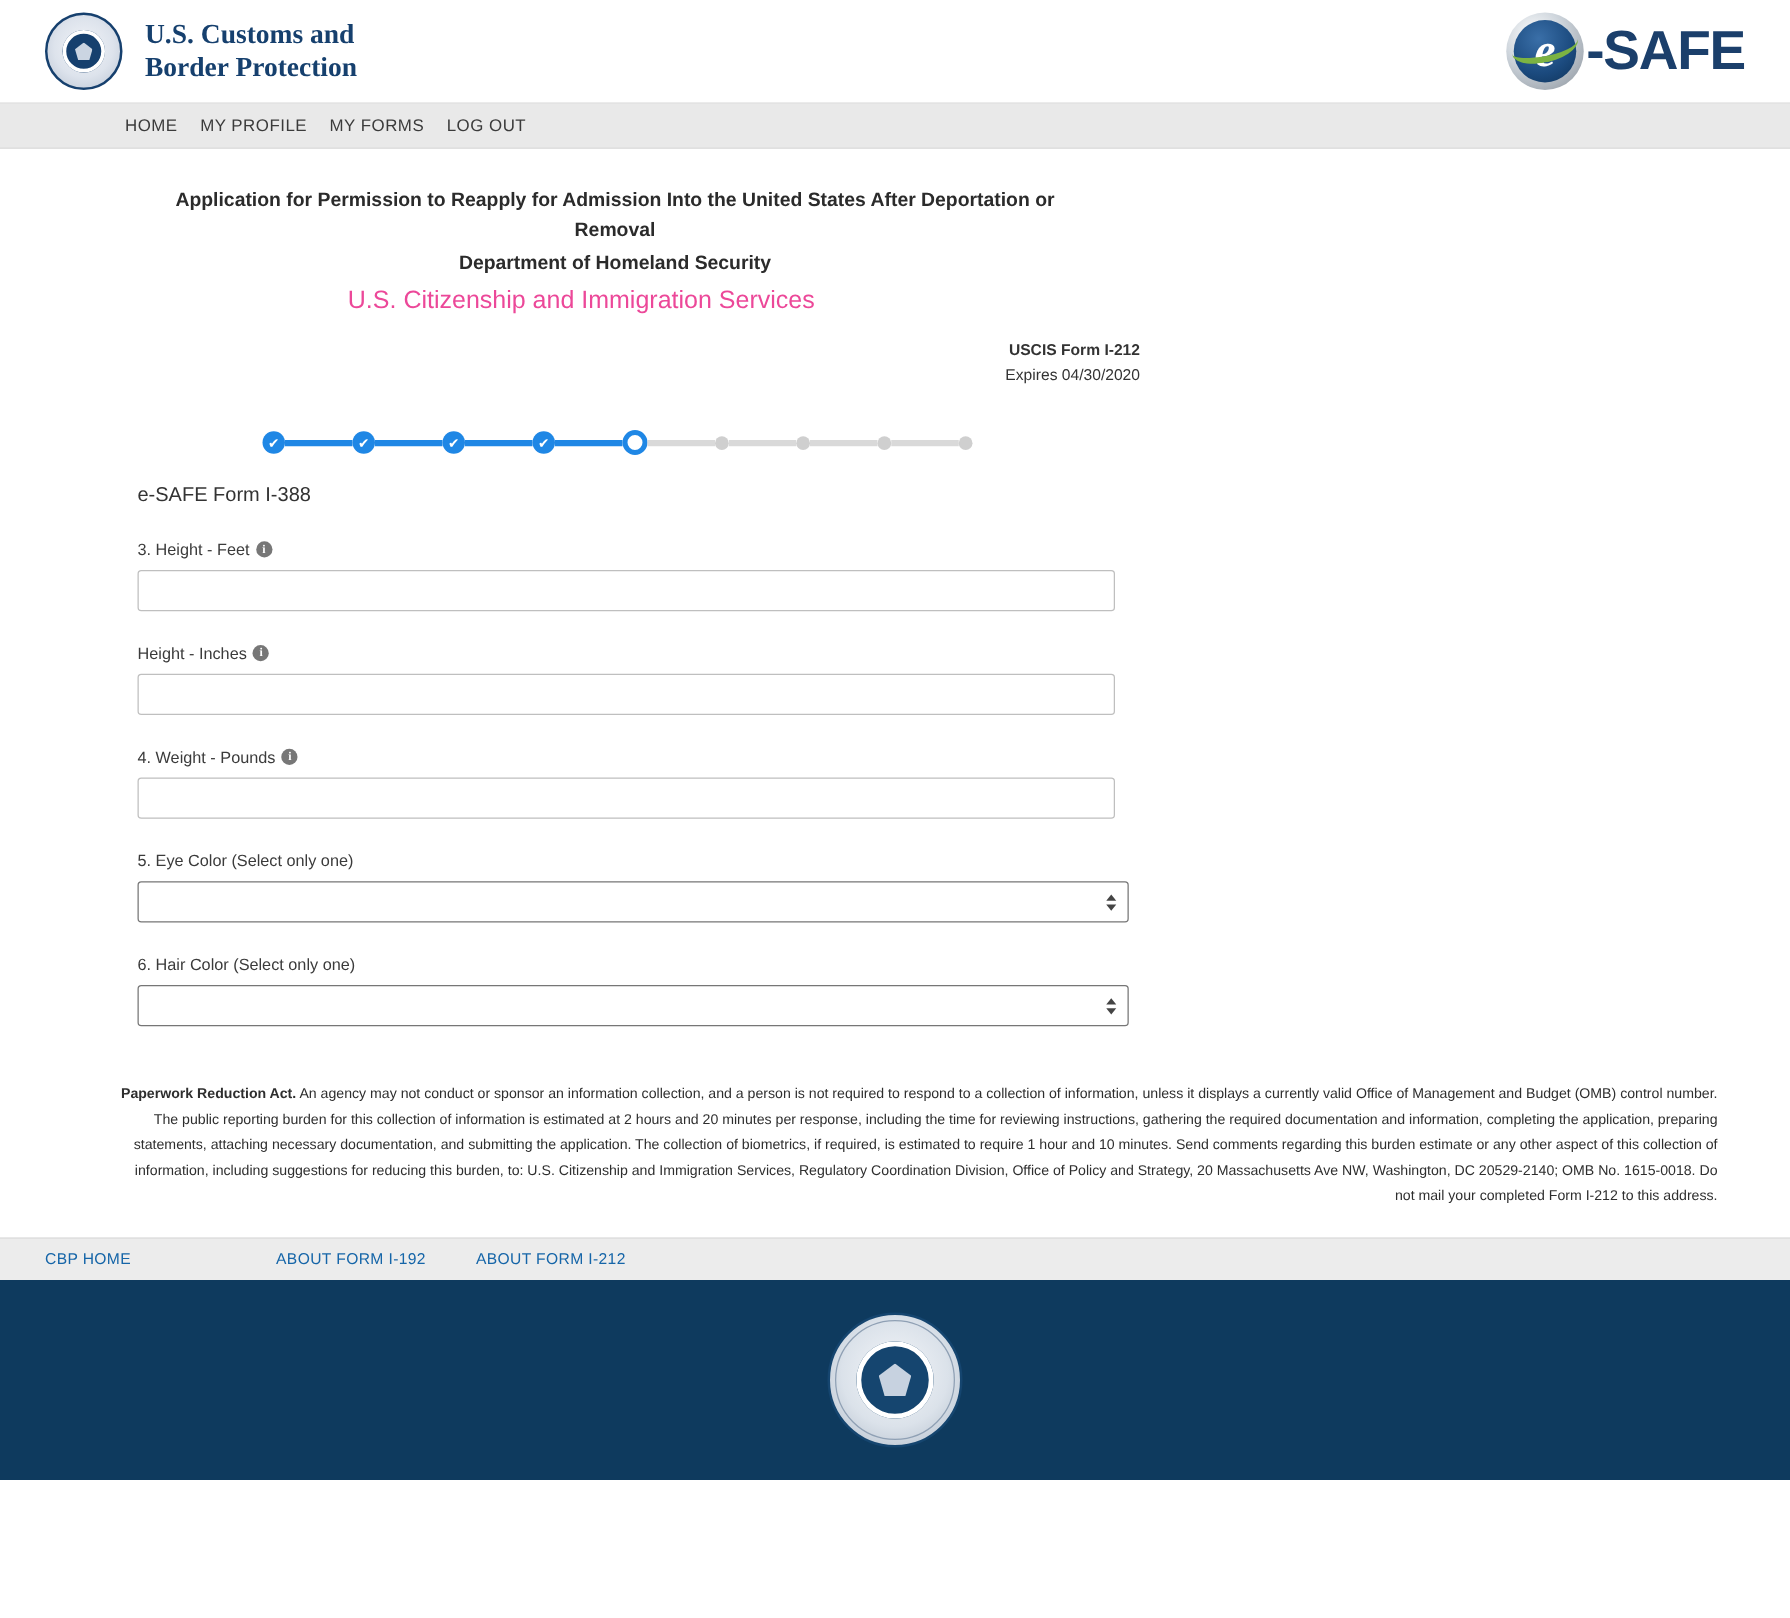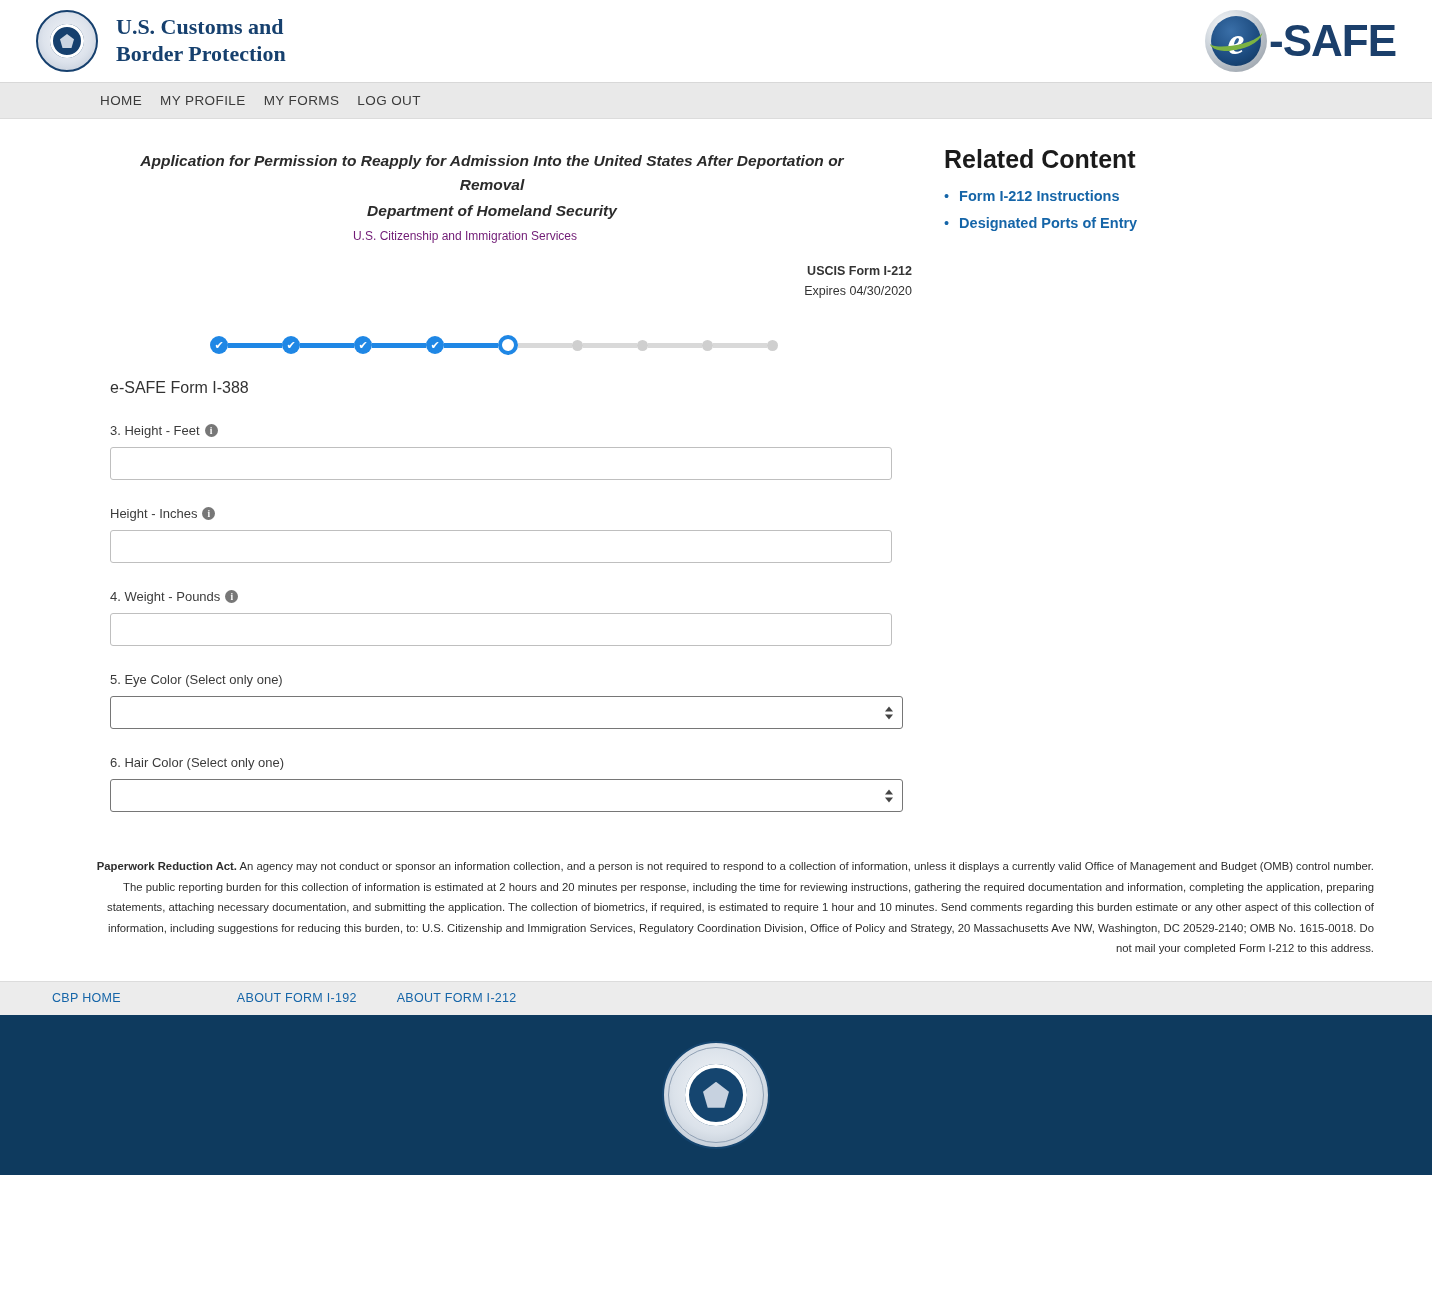--- a/index.html
+++ b/index.html
@@ -119,26 +119,25 @@
   .main-col { width: 930px; padding: 18px 0 0 0; position: relative; }
   .side-col { flex: 1; padding: 26px 0 0 14px; }
 
   .form-title {
     text-align: center;
     font-size: 15.5px;
     font-weight: bold;
     color: #2b2b2b;
     line-height: 1.55;
     margin: 12px 56px 0 110px;
-    font-style: italic;
   }
   .form-sub {
     text-align: center;
-    font-size: 12px;
-    color: #701a75;
+    font-size: 20px;
+    color: #ec4899;
     margin-top: 6px;
   }
   .omb-block {
     margin-top: 18px;
     text-align: right;
     padding-right: 18px;
     font-size: 12.5px;
     color: #333;
     line-height: 1.6;
   }
@@ -282,21 +281,20 @@
 
   
   .footer-links {
     margin-top: 22px;
     height: 34px;
     background: #ececec;
     border-top: 1px solid #dcdcdc;
     display: flex;
     align-items: center;
     font-size: 12.5px;
-    padding-left: 16px;
   }
   .footer-links a {
     color: #1565a8;
     text-decoration: none;
     letter-spacing: 0.3px;
   }
   .fl1 { margin-left: 36px; }
   .fl2 { margin-left: 116px; }
   .fl3 { margin-left: 40px; }
 
@@ -447,31 +445,20 @@
         </select>
         <span class="spinner">
           <i class="up"></i>
             <i class="dn"></i>
         </span>
       </div>
     </div>
 
   </div>
 
-  <div class="side-col">
-    <div class="related-title">Related Content</div>
-    <ul class="related-list">
-      <li>
-        <a href="#">Form I-212 Instructions</a>
-      </li>
-      <li>
-        <a href="#">Designated Ports of Entry</a>
-      </li>
-    </ul>
-  </div>
 </div>
 
 <div class="pra">
   <b>Paperwork Reduction Act.</b>
   <span>An agency may not conduct or sponsor an information collection, and a person is not required to respond to a collection of information, unless it displays a currently valid Office of Management and Budget (OMB) control number.  The public reporting burden for this collection of information is estimated at 2 hours and 20 minutes per response, including the time for reviewing instructions, gathering the required documentation and information, completing the application, preparing statements, attaching necessary documentation, and submitting the application.  The collection of biometrics, if required, is estimated to require 1 hour and 10 minutes.  Send comments regarding this burden estimate or any other aspect of this collection of information, including suggestions for reducing this burden, to:  U.S. Citizenship and Immigration Services, Regulatory Coordination Division, Office of Policy and Strategy, 20 Massachusetts Ave NW, Washington, DC 20529-2140; OMB No. 1615-0018.  Do not mail your completed Form I-212 to this address.</span>
 </div>
 
 <div class="footer-links">
   <a class="fl1" href="#">CBP HOME</a>
   <a class="fl2" href="#">ABOUT FORM I-192</a>

